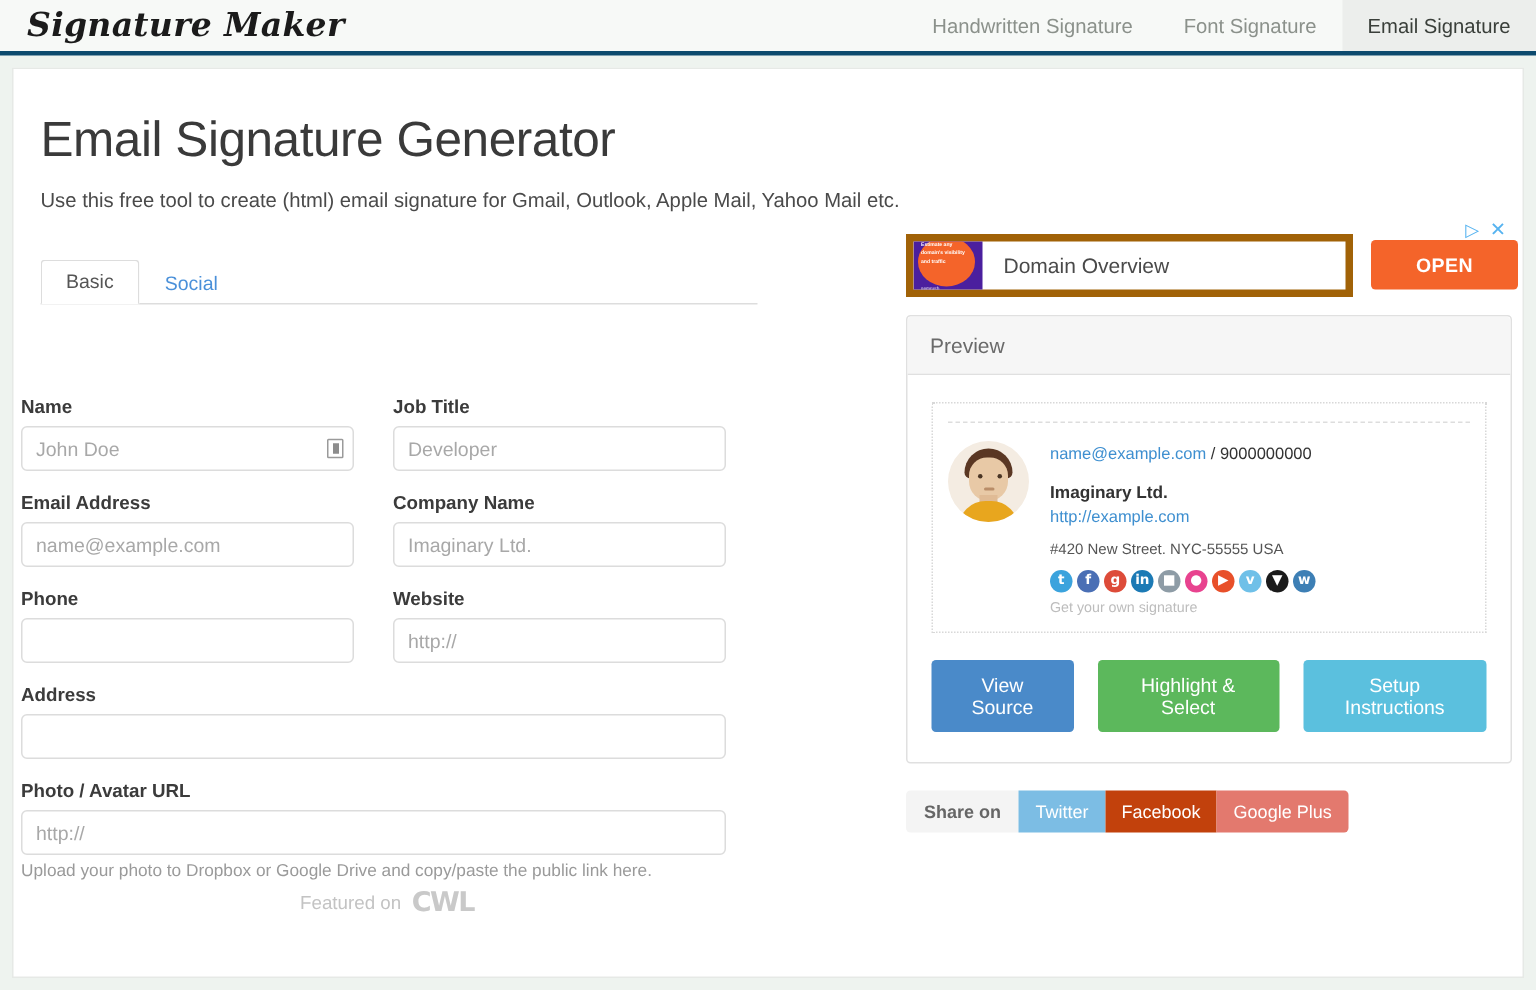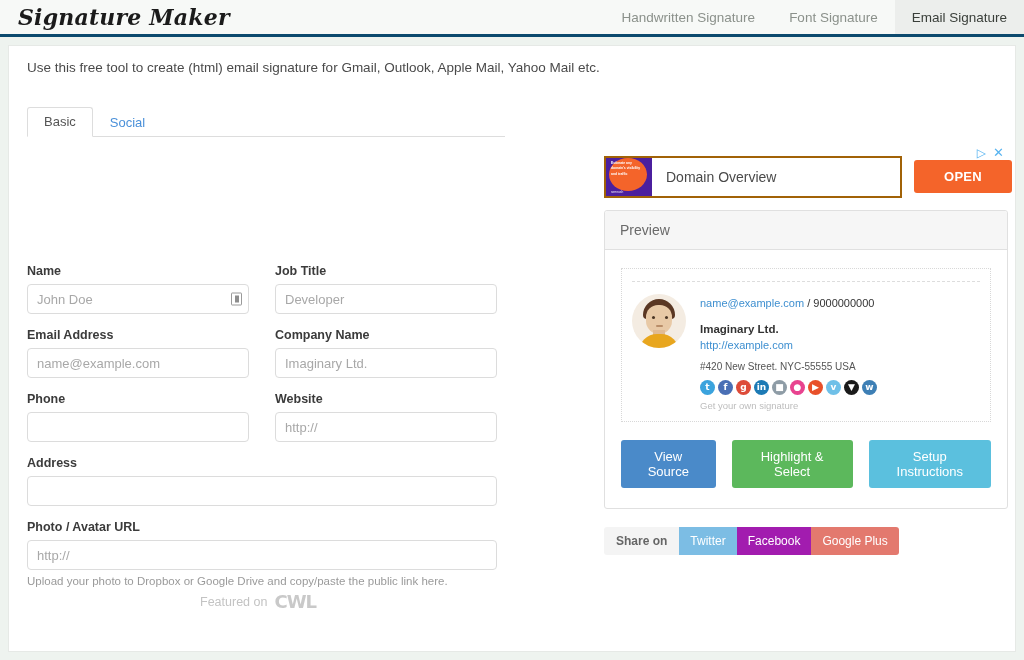--- a/index.html
+++ b/index.html
@@ -49,21 +49,21 @@
     padding:6px 16px 7px 16px; font-size:13px; cursor:pointer;
     border:1px solid transparent; border-bottom:none;
     margin-bottom:-1px; color:#4a90d9;
   }
   .tab.active{
     background:#fff; border-color:#ddd; border-bottom:1px solid #fff;
     color:#555; border-radius:3px 3px 0 0;
   }
 
   
-  .form{ position:absolute; left:18px; top:218px; width:480px; }
+  .form{ position:absolute; left:5px; top:218px; width:480px; }
   .row{ display:flex; gap:26px; }
   .col{ width:222px; }
   .col.wide{ width:470px; }
   .fld{ margin-bottom:14px; }
   label.flabel{ display:block; font-size:12.5px; font-weight:bold; color:#3b3b3b; margin-bottom:6px; }
   .inputwrap{ position:relative; }
   input.finput{
     width:100%; height:30px; padding:4px 9px;
     border:1px solid #dcdcdc; border-radius:4px; background:#fff;
     font-family:"Liberation Sans", sans-serif; font-size:13px; color:#555;
@@ -88,21 +88,21 @@
     color:#c9c9c9; letter-spacing:-1px;
   }
 
   
   .right{ position:absolute; left:595px; top:100px; width:404px; }
 
   
   .ad{ position:relative; height:52px; margin-bottom:12px; }
   .adbox{
     position:absolute; left:0; top:10px; width:298px; height:42px;
-    background:#fff; border:2px solid #a16207; display:flex; align-items:center;
+    background:#fff; border:5px solid #a16207; display:flex; align-items:center;
     overflow:hidden;
   }
   .adthumb{
     width:46px; height:42px; background:#4b1f9e; position:relative; flex:none;
     overflow:hidden;
   }
   .adthumb .circ{
     position:absolute; left:3px; top:2px; width:38px; height:33px;
     background:#f4642a; border-radius:50%;
   }
@@ -184,20 +184,21 @@
   <div class="brand">Signature Maker</div>
   <div class="navlinks">
     <a class="navlink">Handwritten Signature</a>
     <a class="navlink">Font Signature</a>
     <a class="navlink active">Email Signature</a>
   </div>
 </div>
 
 <div class="card">
 
+  <h1 class="page-title">Email Signature Generator</h1>
   <div class="subtitle">Use this free tool to create (html) email signature for Gmail, Outlook, Apple Mail, Yahoo Mail etc.</div>
 
   <div class="tabs">
     <div class="tab active">Basic</div>
     <div class="tab">Social</div>
   </div>
 
   <div class="form">
 
     <div class="row">
@@ -337,18 +338,18 @@
           <button class="abtn" style="background: rgb(74, 138, 201);">View Source</button>
           <button class="abtn" style="background: rgb(92, 184, 92);">Highlight &amp; Select</button>
           <button class="abtn" style="background: rgb(91, 192, 222);">Setup Instructions</button>
         </div>
       </div>
     </div>
 
     <div class="share">
       <span class="share-label">Share on</span>
       <button class="sbtn" style="background: rgb(124, 189, 228);">Twitter</button>
-      <button class="sbtn" style="background: #a21caf;">Facebook</button>
+      <button class="sbtn" style="background: #c2410c;">Facebook</button>
       <button class="sbtn" style="background: rgb(227, 121, 110);">Google Plus</button>
     </div>
 
   </div>
 </div>
 
 </body></html>

